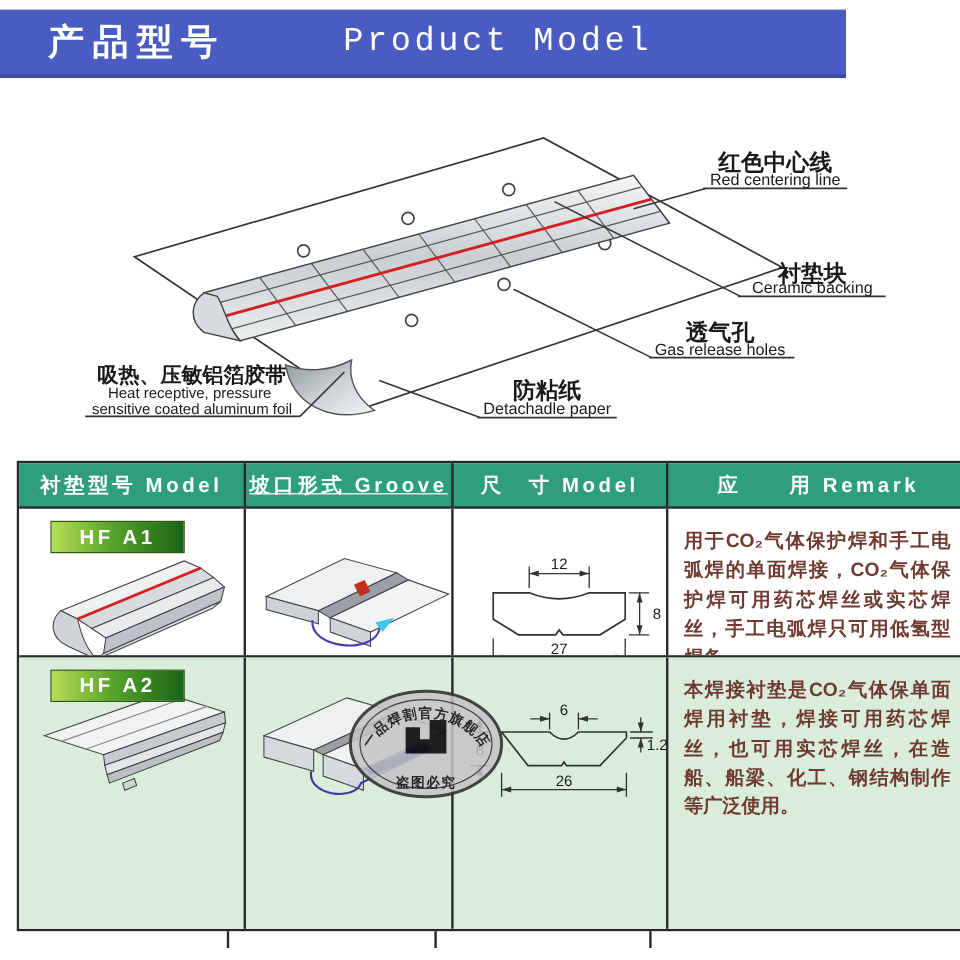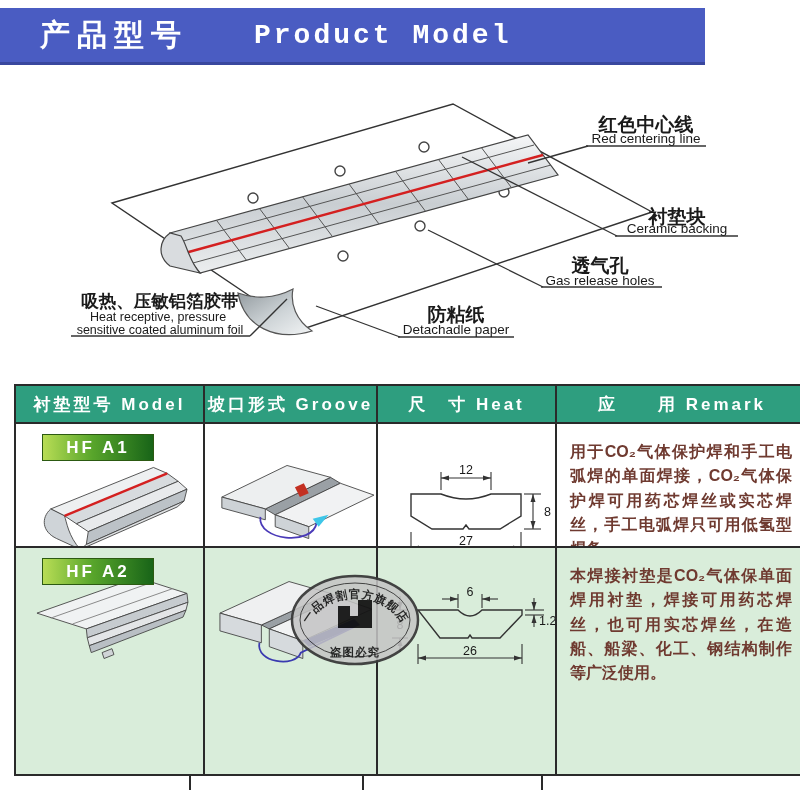--- a/index.html
+++ b/index.html
@@ -5,39 +5,39 @@
   html,body{margin:0;padding:0;background:#fff;}
   .page{position:relative;width:800px;height:800px;background:#fff;overflow:hidden;
         font-family:"Liberation Sans",sans-serif;}
 
   
   .banner{position:absolute;top:8px;left:0;width:705px;height:54px;
           background:#4a5cc2;border-bottom:3px solid #39479e;
           display:flex;align-items:center;}
   .banner-cn{color:#fff;font-size:30px;font-weight:bold;margin-left:40px;letter-spacing:7px;}
   .banner-en{color:#fff;font-family:"Liberation Mono","DejaVu Sans Mono",monospace;
-             font-size:28px;font-weight:bold;margin-left:66px;letter-spacing:3px;}
+             font-size:28px;font-weight:normal;margin-left:98px;letter-spacing:3px;}
 
   
-  .diagram{position:absolute;top:66px;left:0;width:800px;height:316px;}
+  .diagram{position:absolute;top:77px;left:0;width:800px;height:316px;}
   .diagram svg{display:block;}
   .d-cjk{font-size:19px;font-weight:bold;fill:#1a1a1a;font-family:"Liberation Sans",sans-serif;}
   .d-cjk.sm{font-size:17.5px;}
   .d-en{font-size:13.5px;fill:#1a1a1a;font-family:"Liberation Sans",sans-serif;}
   .d-en.sm{font-size:12.5px;}
 
   
   .ptable{position:absolute;top:384px;left:14px;width:795px;height:392px;
           border:2px solid #2a2a2a;box-sizing:border-box;
           display:flex;flex-direction:column;background:#fff;}
   .thead{display:flex;height:38px;background:#2e9e7f;border-bottom:2px solid #2a2a2a;box-sizing:border-box;}
   .th{color:#fff;font-size:17px;font-weight:bold;letter-spacing:3px;
       display:flex;align-items:center;justify-content:center;
       border-right:2px solid #2a2a2a;box-sizing:border-box;}
-  .c1{width:189px;}.c2{width:173px;}.c3{width:179px;}
+  .c1{width:189px;}.c2{width:173px;text-decoration:underline;}.c3{width:179px;}
   .c4{flex:1;border-right:none;}
   .section{height:36px;border-bottom:2px solid #2a2a2a;box-sizing:border-box;
            display:flex;align-items:center;justify-content:center;
            color:#27a37c;font-size:23px;font-weight:bold;letter-spacing:5px;}
   .row{display:flex;box-sizing:border-box;}
   .row1{height:124px;background:#ffffff;border-bottom:2px solid #2a2a2a;}
   .row2{flex:1;background:#d9edda;}
   .cell{position:relative;border-right:2px solid #2a2a2a;box-sizing:border-box;overflow:hidden;}
   .badge{position:absolute;top:10px;left:26px;width:110px;height:25px;z-index:2;
          background:linear-gradient(90deg,#b8dd55 0%,#58a52b 45%,#186418 100%);
@@ -139,21 +139,21 @@
         <text class="d-en sm" x="158" y="321">Heat receptive, pressure</text>
         <text class="d-en sm" x="160" y="334">sensitive coated aluminum foil</text>
       </g>
     </svg>
   </div>
 
   <div class="ptable">
     <div class="thead">
       <div class="th c1">衬垫型号 Model</div>
       <div class="th c2">坡口形式 Groove</div>
-      <div class="th c3">尺　寸 Heat</div>
+      <div class="th c3">尺　寸 Model</div>
       <div class="th c4">应　　用 Remark</div>
     </div>
 
 
     <div class="row row1">
       <div class="cell c1">
         <div class="badge">HF A1</div>
         <svg class="art" width="187" height="160" viewBox="0 0 187 162">
           <g stroke="#444" stroke-width="0.9">
             <polygon points="34,86 138,44 152,50 48,93" fill="#eef0f1"></polygon>

